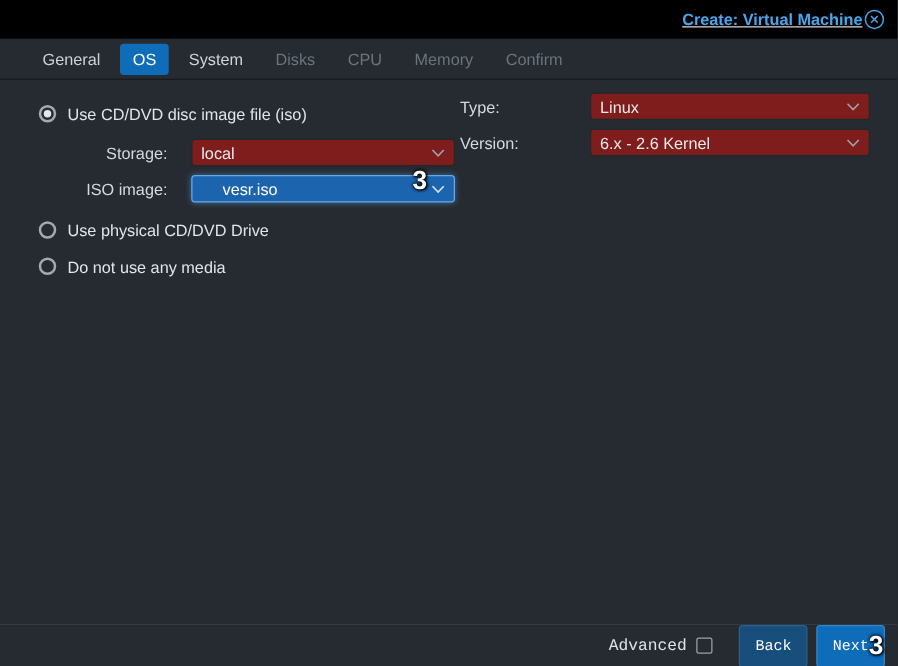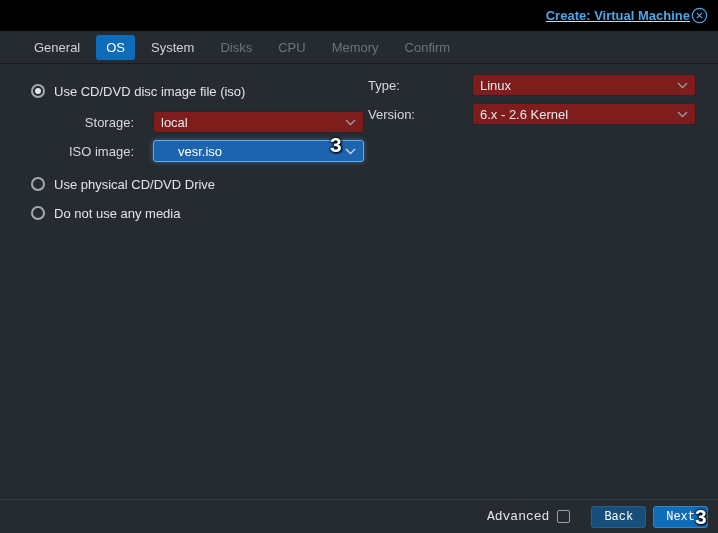--- a/index.html
+++ b/index.html
@@ -87,21 +87,21 @@
     gap: 7px; padding: 0 10px;
     background: #262b31; border-top: 1px solid #333a41; font-family: Liberation Mono, monospace;
   }
   .adv-label { color: #dfe3e6; margin-right: 1px; }
   .checkbox {
     width: 13px; height: 13px; box-sizing: border-box;
     border: 1px solid #9aa2a9; background: #262b31; border-radius: 2px;
     margin-right: 14px; cursor: pointer;
   }
   .btn {
-    height: 22px; box-sizing: border-box; padding: 0 12px;
+    height: 34px; box-sizing: border-box; padding: 0 12px;
     display: flex; align-items: center; justify-content: center;
     border-radius: 3px; color: #ffffff; font-size: 12px; cursor: pointer;
   }
   .btn.back { background: #174e7b; border: 1px solid #24618f; }
   .btn.next { background: #0e6cb8; border: 1px solid #2f86cf; }
 
   
   .som-mark {
     position: absolute; z-index: 20; pointer-events: none;
     color: #ffffff; font-weight: 700; font-size: 21px;

